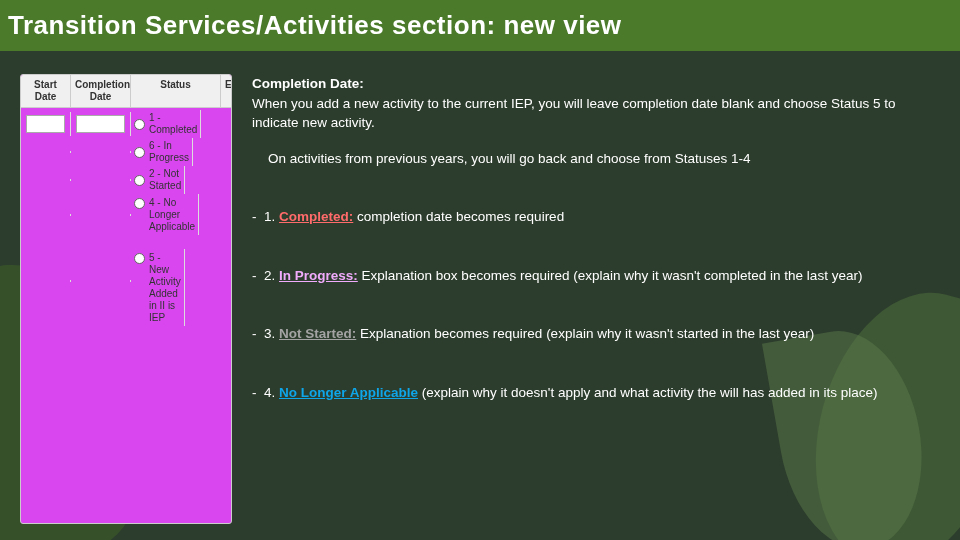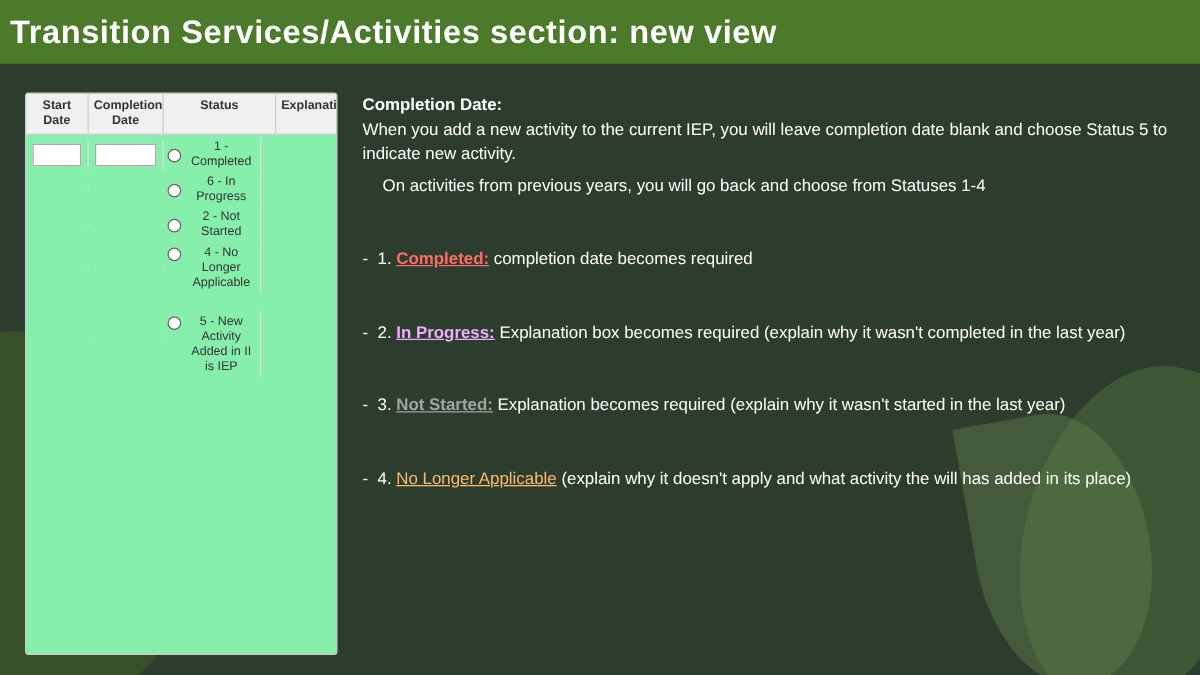--- a/index.html
+++ b/index.html
@@ -80,23 +80,23 @@
       bottom: 0;
       display: flex;
       flex-direction: row;
       padding: 16px 20px;
       gap: 20px;
       z-index: 5;
     }
 
     
     .left-panel {
-      width: 250px;
+      width: 212px;
       flex-shrink: 0;
-      background: #86efac;
+      background: #d946ef;
       border: 1px solid #ccc;
       border-radius: 3px;
       overflow: hidden;
       font-size: 11px;
     }
 
     .table-header {
       display: grid;
       grid-template-columns: 50px 60px 90px 60px;
       background: #f0f0f0;
@@ -115,21 +115,20 @@
 
     .table-body {
       padding: 2px 0;
     }
 
     .table-row-area {
       display: grid;
       grid-template-columns: 50px 60px 1fr 60px;
       align-items: center;
       min-height: 22px;
-      text-align: center;
     }
 
     .cell {
       padding: 1px 3px;
       font-size: 10px;
       color: #333;
       border-right: 1px solid #ddd;
     }
     .cell:last-child { border-right: none; }
 
@@ -164,21 +163,21 @@
 
     
     .right-panel {
       flex: 1;
       color: #ffffff;
       font-size: 13.5px;
       line-height: 1.45;
     }
 
     .completion-block {
-      margin-bottom: 6px;
+      margin-bottom: 16px;
     }
 
     .completion-block p {
       color: #ffffff;
       font-size: 13.5px;
     }
 
     .activities-block p {
       color: #ffffff;
       font-size: 13.5px;
@@ -202,21 +201,21 @@
     .bullet-list li::before {
       content: '-';
       position: absolute;
       left: 0;
     }
 
     .bold { font-weight: bold; }
     .completed-color { color: #ff6b6b; font-weight: bold; }
     .inprogress-color { color: #f0abfc; font-weight: bold; }
     .notstarted-color { color: #a3a3a3; font-weight: bold; }
-    .nolonger-color { color: #fdba74; font-weight: normal; }
+    .nolonger-color { color: #0ea5e9; font-weight: bold; }
     .underline { text-decoration: underline; }
   </style>
 </head>
 <body>
 
 <div class="bg"></div>
 <div class="leaf-left"></div>
 <div class="leaf-right"></div>
 <div class="leaf-right2"></div>
 

